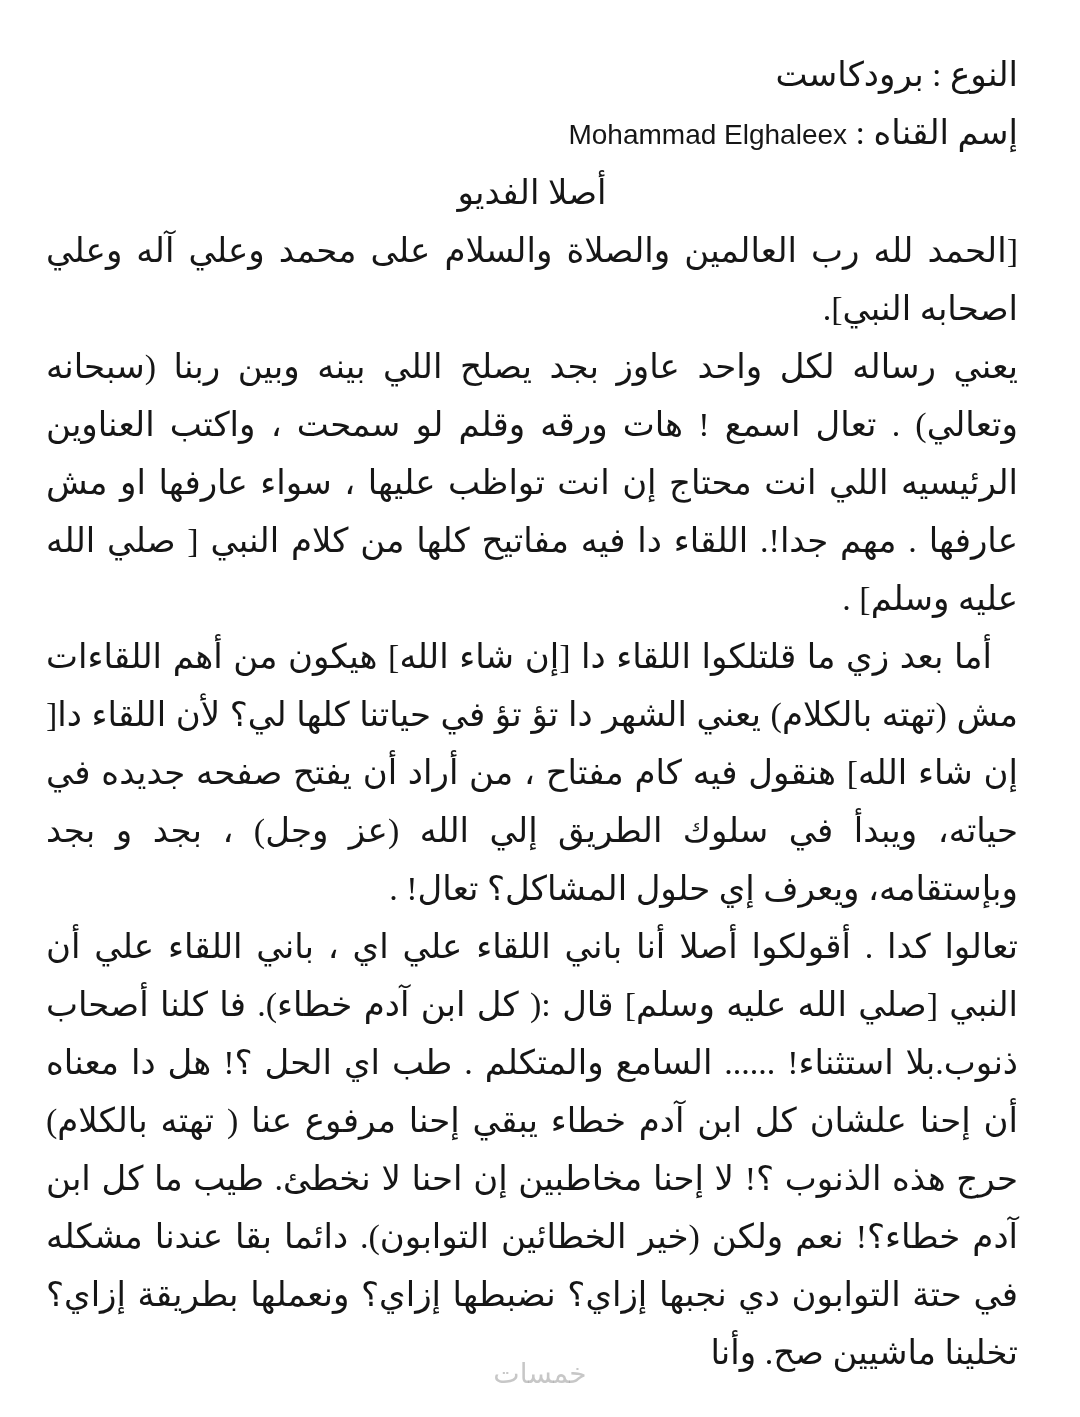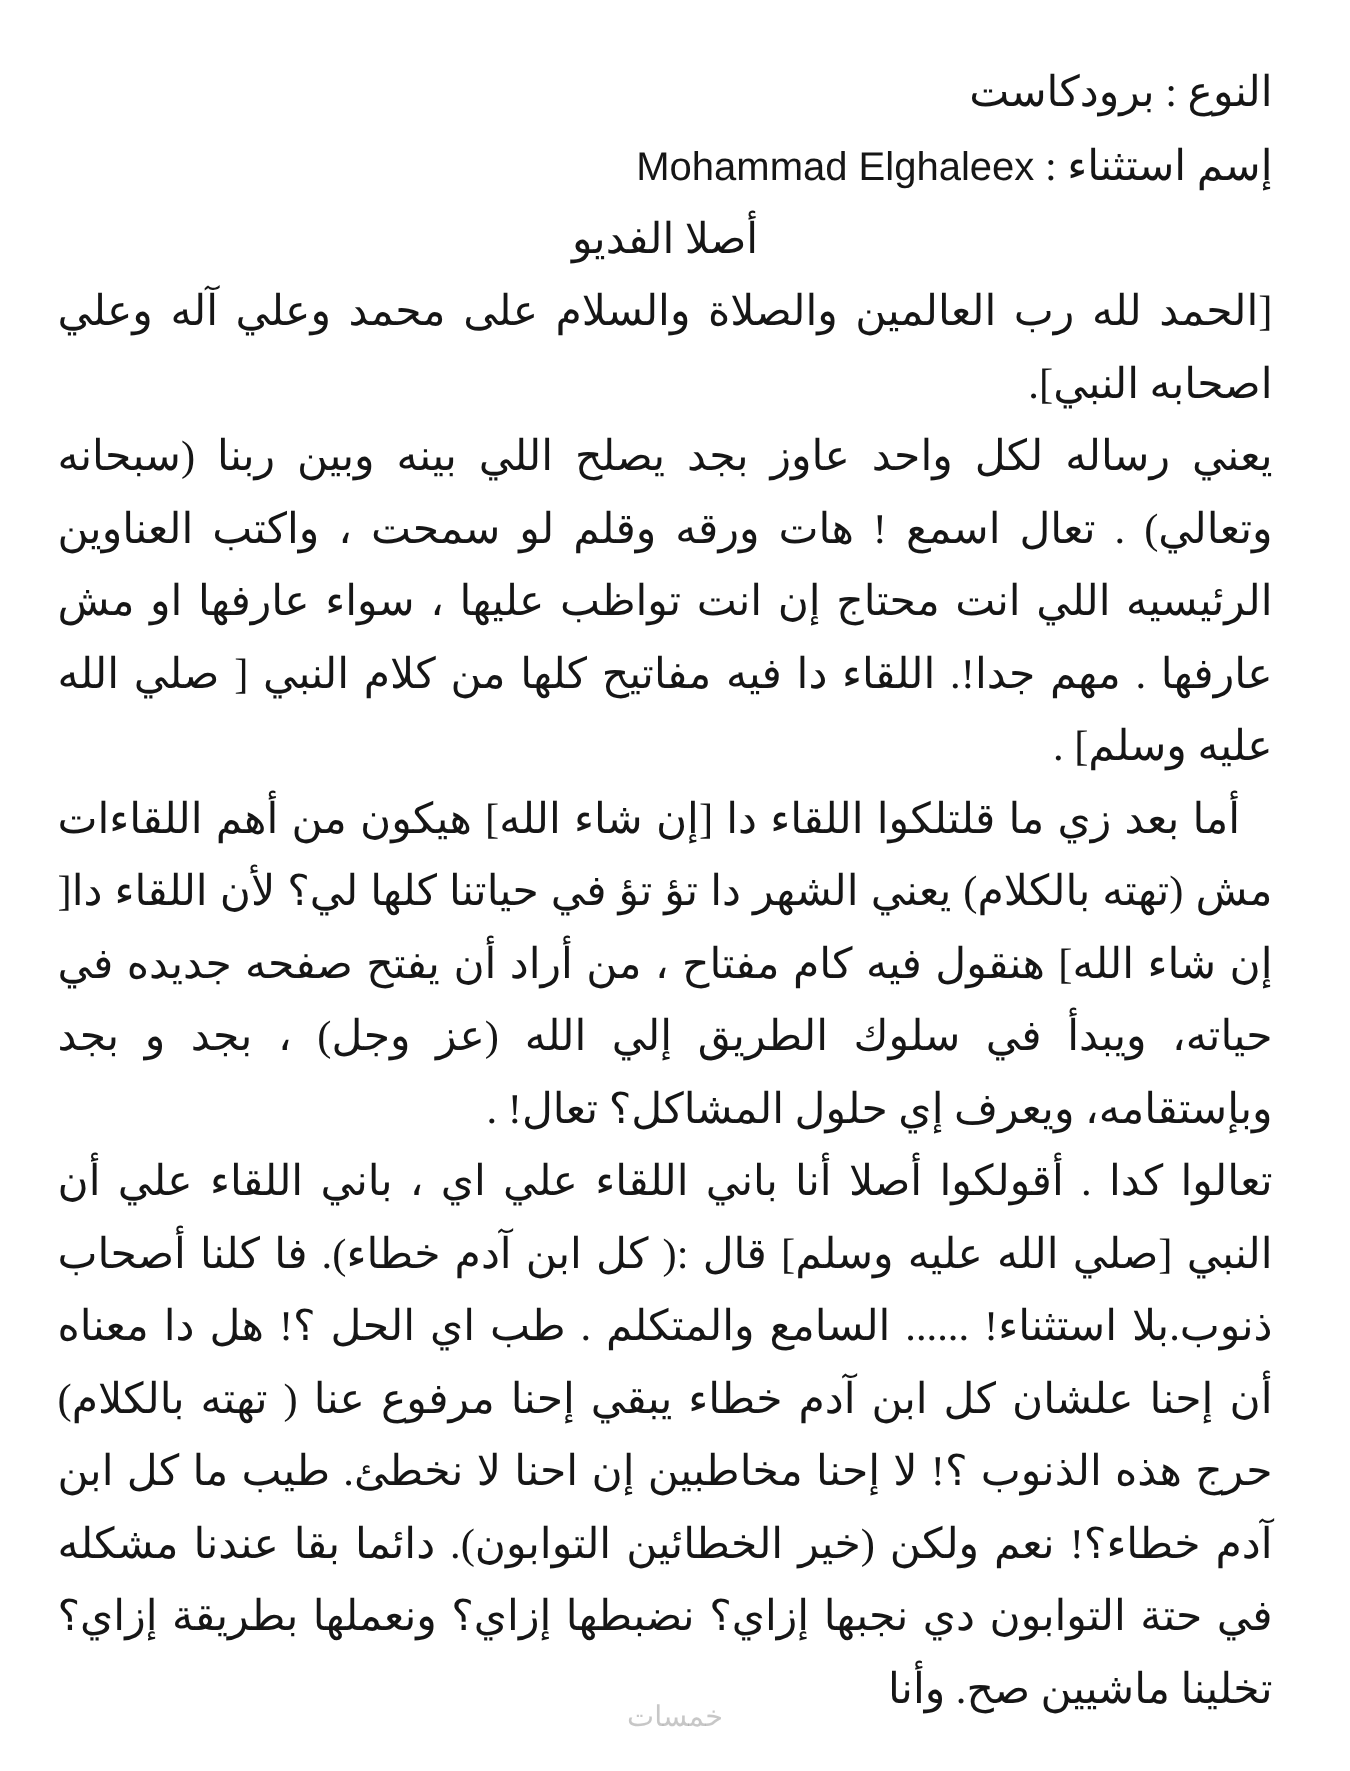--- a/index.html
+++ b/index.html
@@ -20,57 +20,57 @@
     font-size: 34px;
     line-height: 58px;
     overflow: hidden;
   }
   .meta-line {
     text-align: right;
     white-space: nowrap;
   }
   .latin-name {
     font-family: "Liberation Sans", "DejaVu Sans", sans-serif;
-    font-size: 32px;
+    font-size: 28px;
     direction: ltr;
     unicode-bidi: embed;
     text-align: right;
   }
   .center-heading {
     text-align: center;
   }
   .body-paragraph {
     margin: 0;
     text-align: justify;
     text-justify: inter-word;
   }
   .body-paragraph.indented {
     text-indent: 26px;
   }
   .watermark {
     position: absolute;
     bottom: 30px;
     left: 50%;
     transform: translateX(-50%);
-    font-size: 23px;
+    font-size: 28px;
     line-height: 26px;
     color: rgba(130, 130, 130, 0.45);
     font-family: "DejaVu Sans", sans-serif;
     pointer-events: none;
   }
 </style>
 </head>
 <body>
 
 <div class="page">
 
   <div class="meta-line">النوع : برودكاست</div>
 
   <div class="meta-line">
-    <span>إسم استثناء :</span>
+    <span>إسم القناه :</span>
     <span class="latin-name">Mohammad Elghaleex</span>
   </div>
 
   <div class="center-heading">أصلا الفديو</div>
 
   <p class="body-paragraph">[الحمد لله رب العالمين والصلاة والسلام على محمد وعلي آله وعلي اصحابه النبي].</p>
 
   <p class="body-paragraph">يعني رساله لكل واحد عاوز بجد يصلح اللي بينه وبين ربنا (سبحانه وتعالي) . تعال اسمع ! هات ورقه وقلم  لو سمحت ، واكتب العناوين الرئيسيه اللي انت محتاج إن انت تواظب عليها ، سواء عارفها او مش عارفها . مهم جدا!. اللقاء دا فيه مفاتيح كلها من كلام النبي [ صلي الله عليه وسلم] .</p>
 
   <p class="body-paragraph indented">أما بعد زي ما قلتلكوا اللقاء دا [إن شاء الله] هيكون من أهم اللقاءات مش (تهته بالكلام) يعني الشهر دا تؤ تؤ في حياتنا كلها لي؟ لأن اللقاء دا[ إن شاء الله] هنقول فيه كام مفتاح ، من أراد أن يفتح صفحه جديده في حياته، ويبدأ في سلوك الطريق إلي الله (عز وجل) ، بجد و بجد وبإستقامه، ويعرف إي حلول المشاكل؟ تعال! .</p>

